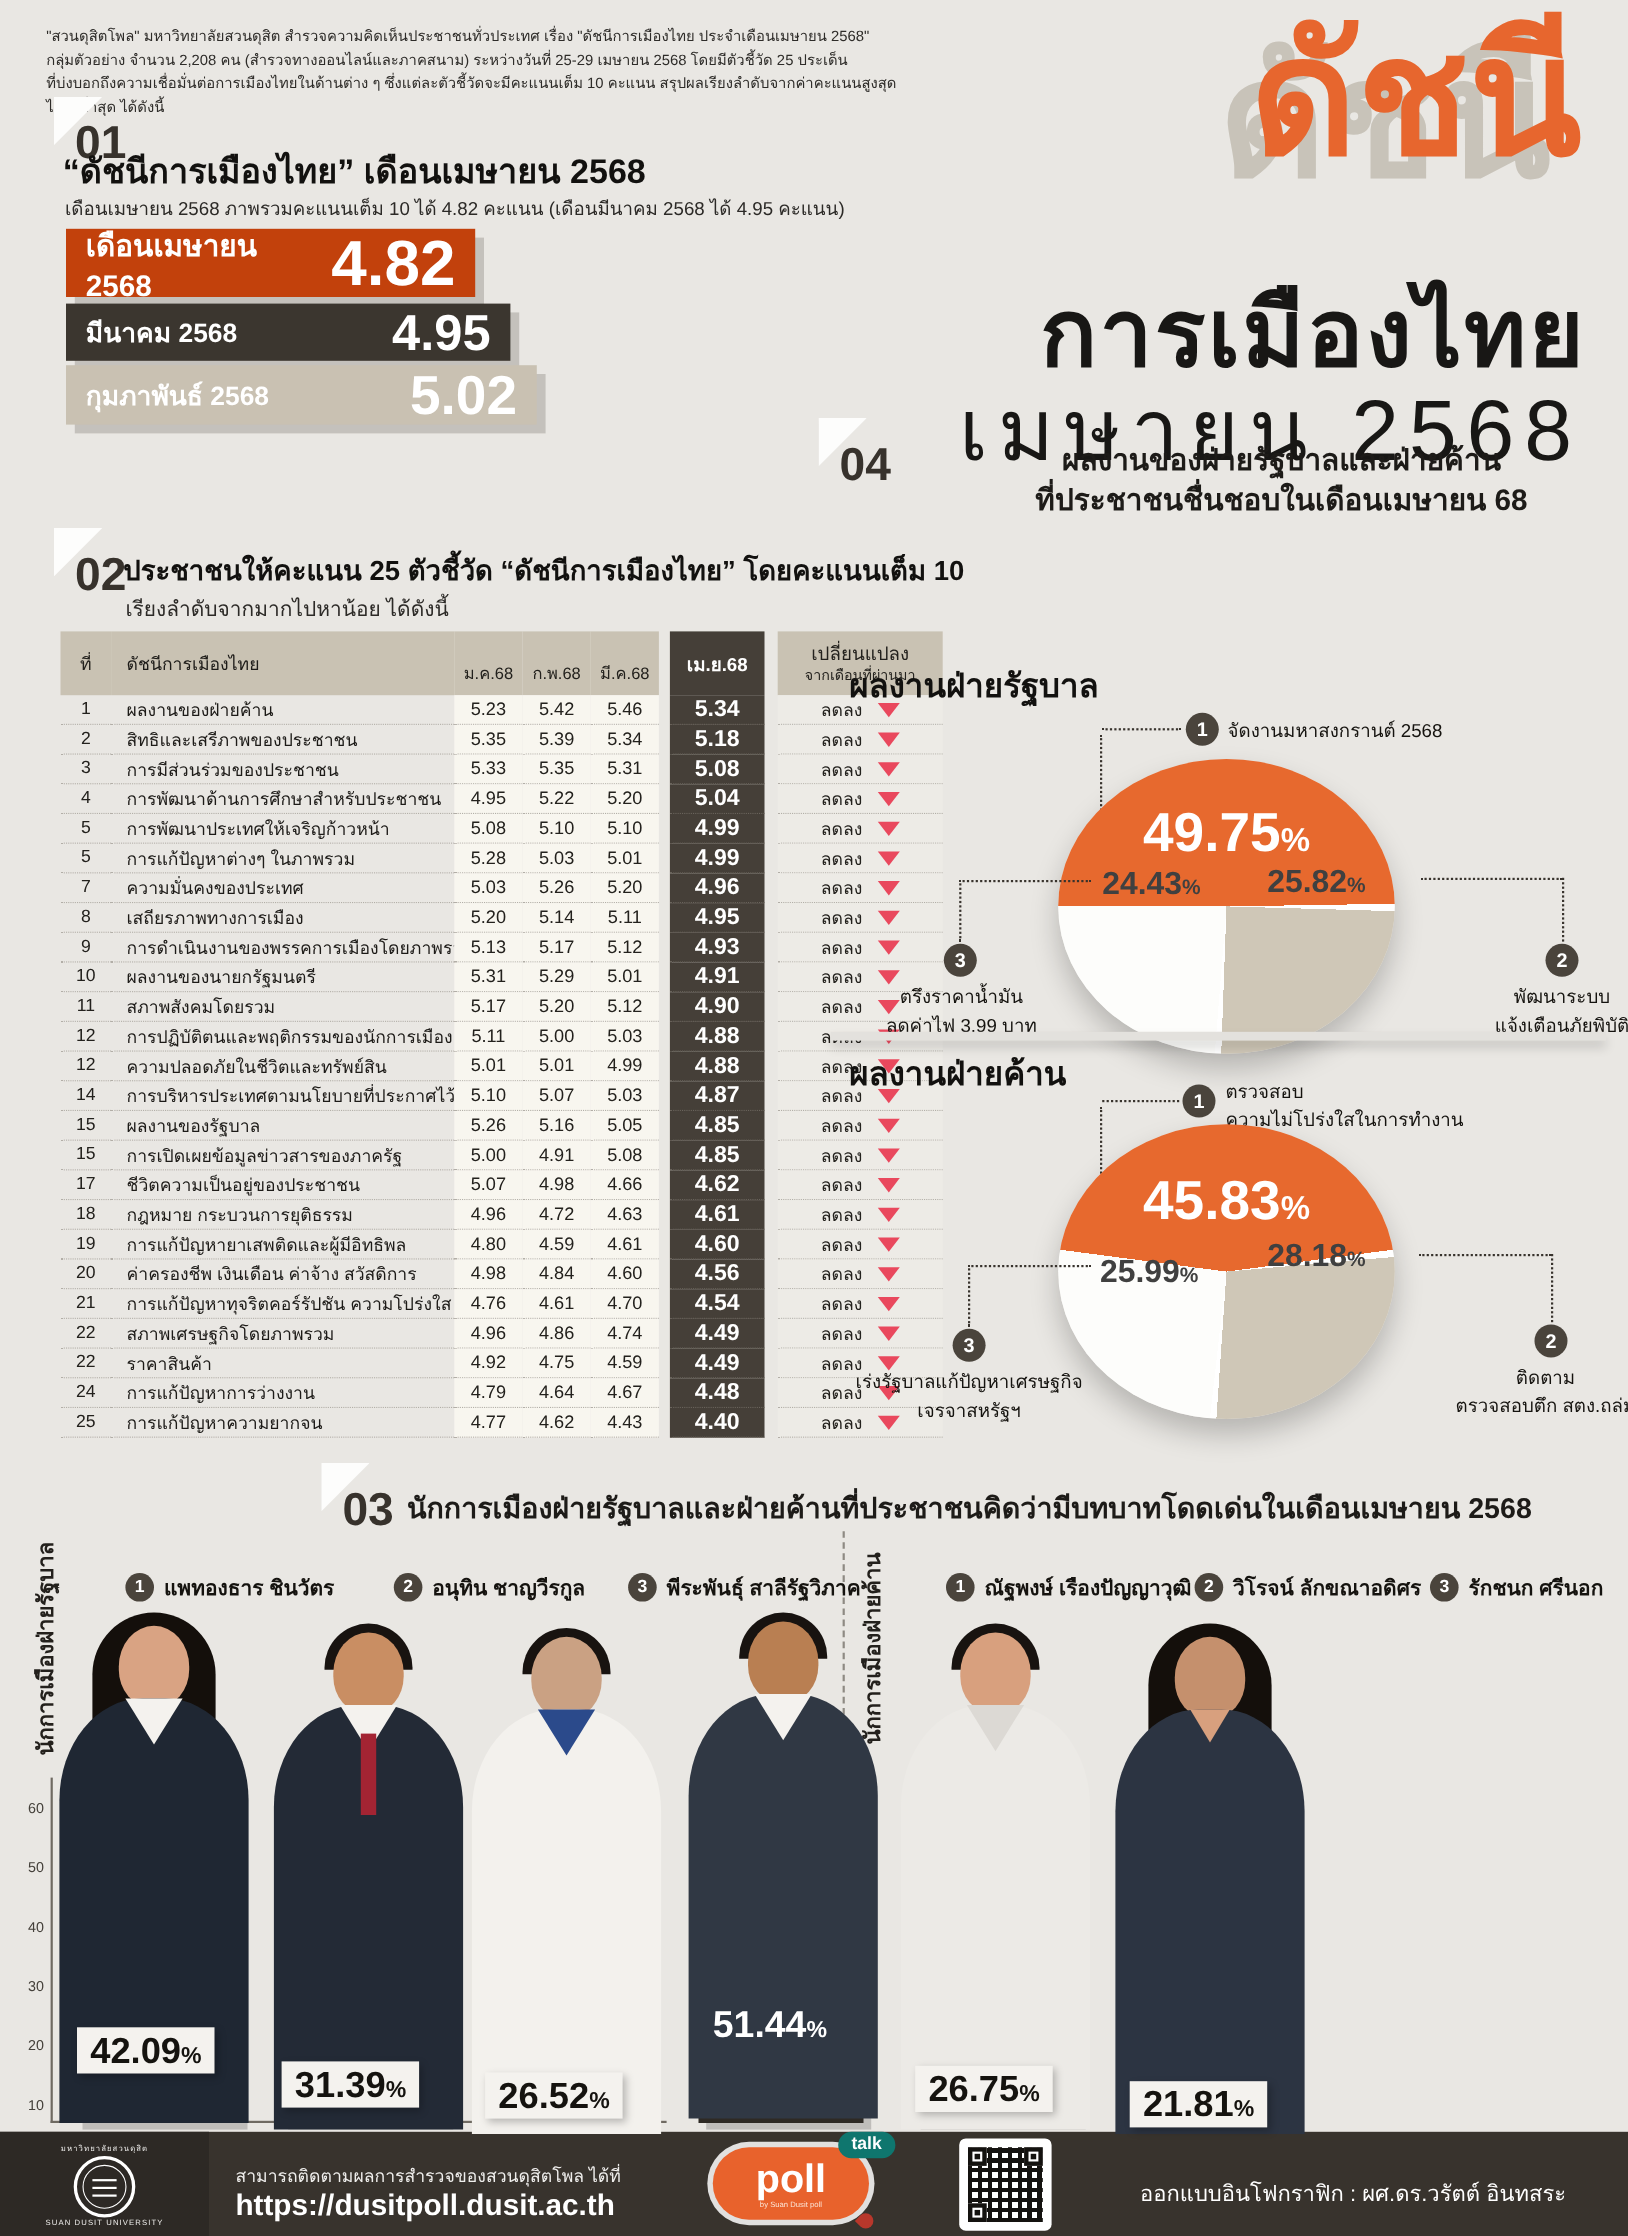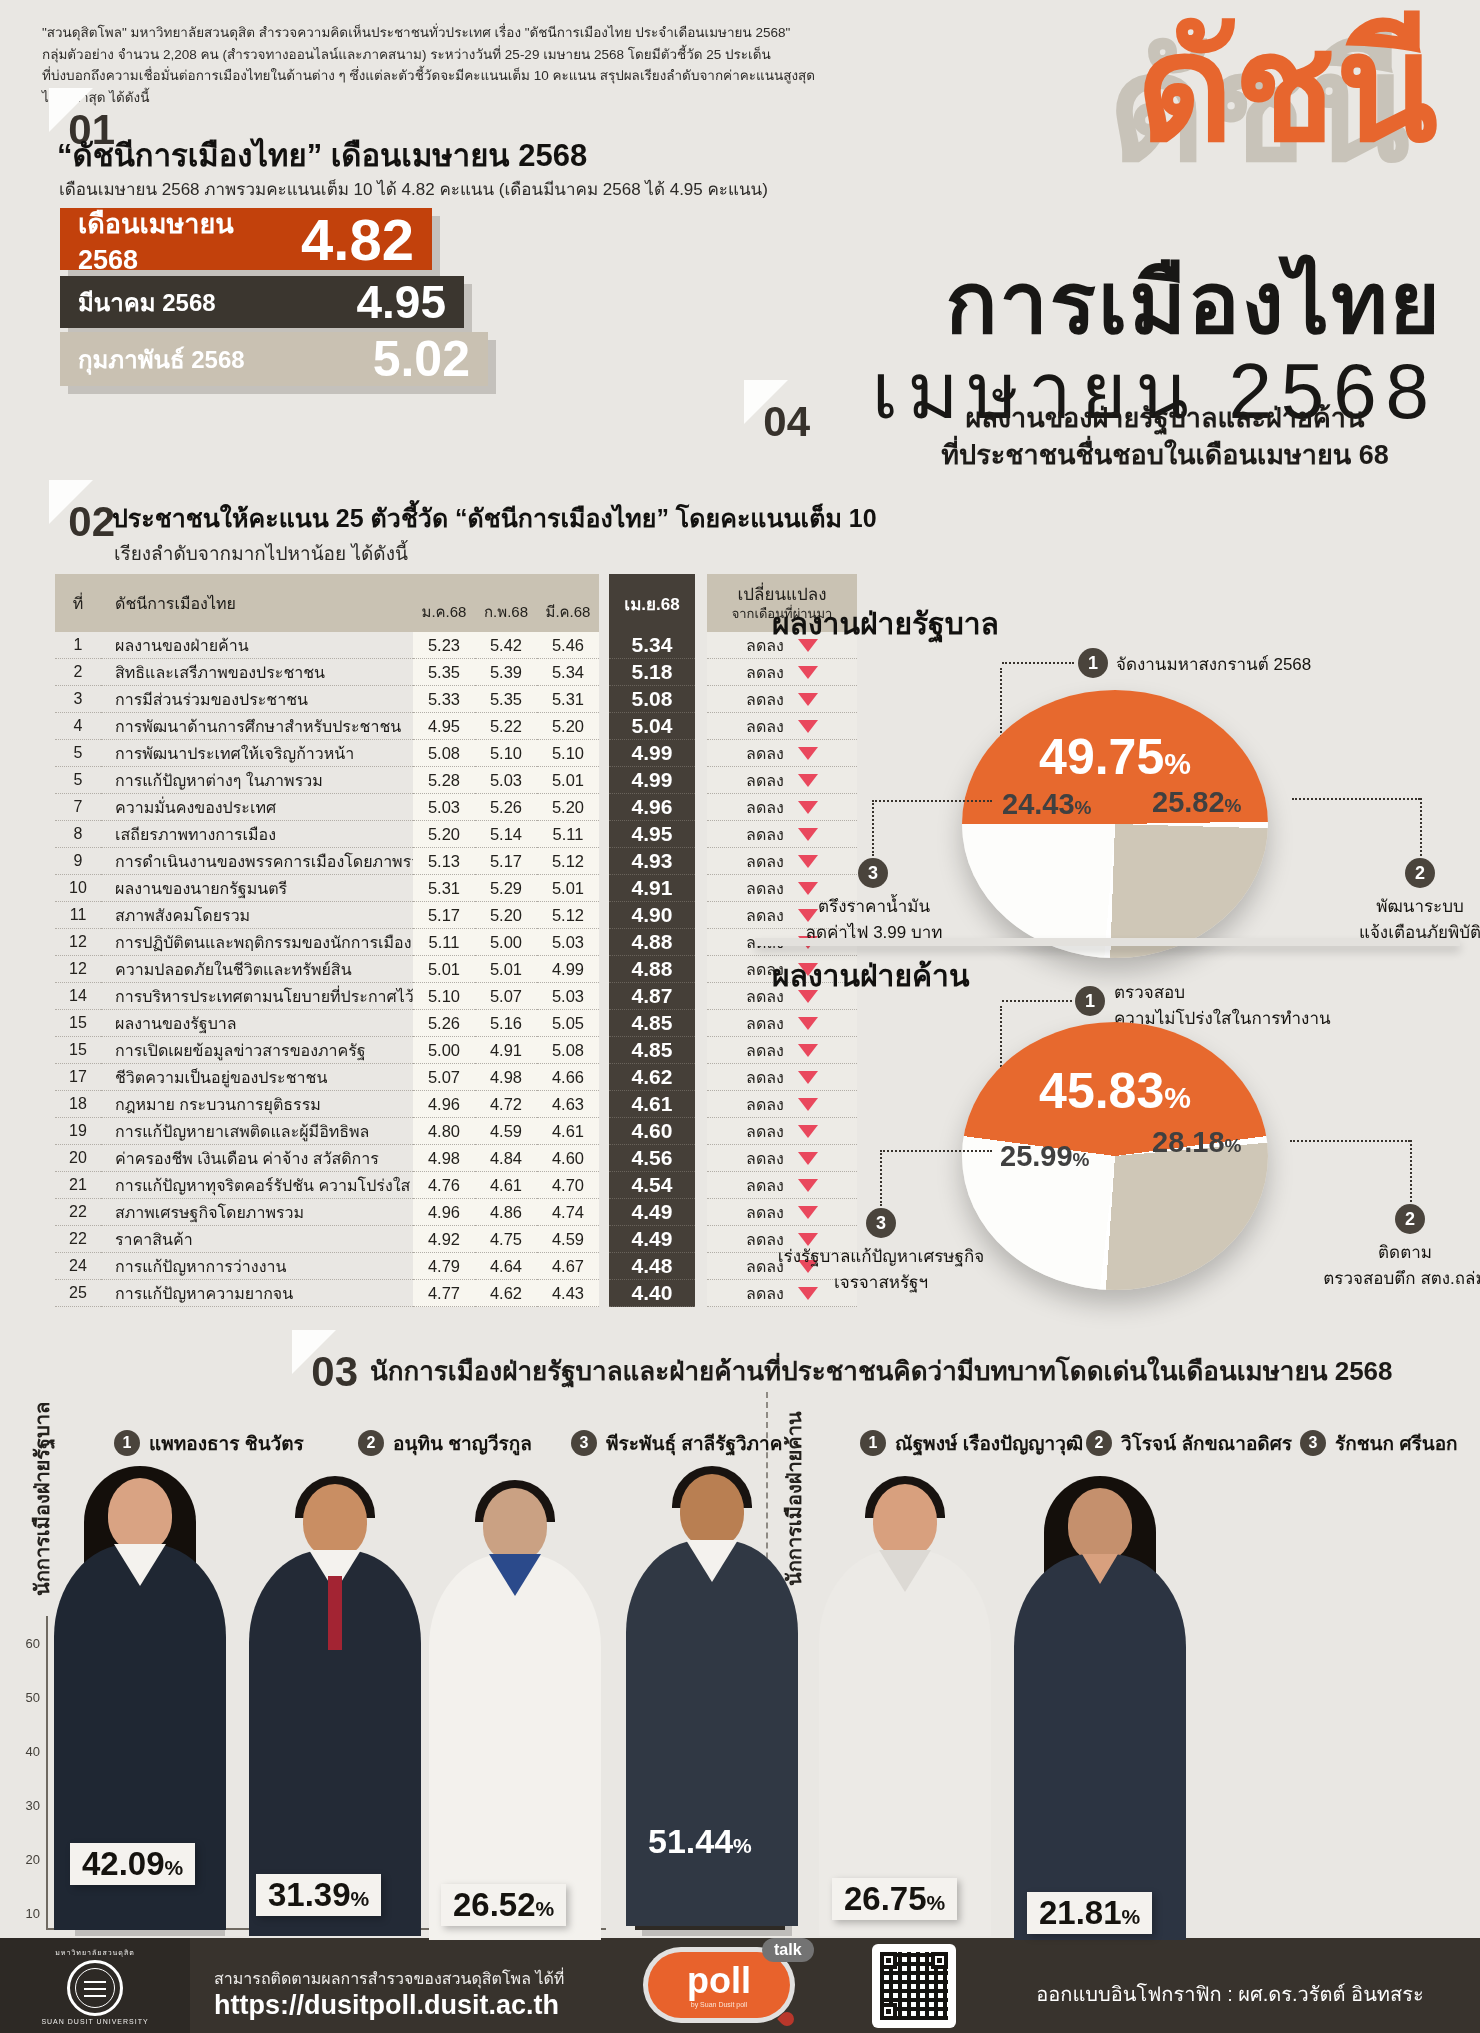--- a/index.html
+++ b/index.html
@@ -131,21 +131,21 @@
   .f-circle::after { content:""; position:absolute; left:14px; top:25px; width:22px; height:2px; background:#fff;
                      box-shadow:0 -7px 0 #fff, 0 7px 0 #fff; }
   .f-uni { font-size:7px; color:#efeeec; letter-spacing:1px; }
   .f-follow { left:214px; top:1966px; font-size:16px; color:#efeeec; }
   .f-url { left:214px; top:1990px; font-size:27px; font-weight:bold; color:#fff; }
   .f-poll { left:648px; top:1952px; width:142px; height:66px; background:#e8622c; border-radius:34px;
             display:flex; flex-direction:column; align-items:center; justify-content:center;
             box-shadow:0 0 0 5px rgba(255,255,255,.85); }
   .f-poll .pw { color:#fff; font-weight:bold; font-size:36px; line-height:1; }
   .f-poll .psub { color:#fbe4d6; font-size:7px; margin-top:2px; }
-  .f-talk { left:762px; top:1938px; background:#737373; color:#fff; font-weight:bold; font-size:16px;
+  .f-talk { left:762px; top:1938px; background:#0f766e; color:#fff; font-weight:bold; font-size:16px;
             padding:3px 12px; border-radius:14px; z-index:2; }
   .f-drop { left:780px; top:2012px; width:14px; height:14px; background:#b8372b; border-radius:50% 50% 50% 0; transform:rotate(45deg); }
   .f-qr { left:872px; top:1944px; width:84px; height:84px; background:#fff; border-radius:6px; padding:8px; }
   .qr-grid { position:relative; width:100%; height:100%;
       background:repeating-linear-gradient(0deg,#14120f 0 4px,transparent 4px 9px),
                  repeating-linear-gradient(90deg,#14120f 0 4px,transparent 4px 9px); }
   .fp { position:absolute; width:17px; height:17px; border:4px solid #14120f; background:#fff; }
   .fp::after { content:""; position:absolute; inset:2px; background:#14120f; }
   .fp1 { left:0; top:0; } .fp2 { right:0; top:0; } .fp3 { left:0; bottom:0; }
   .f-credit { left:1000px; top:1978px; width:460px; text-align:center; font-size:20px; color:#fff; }

